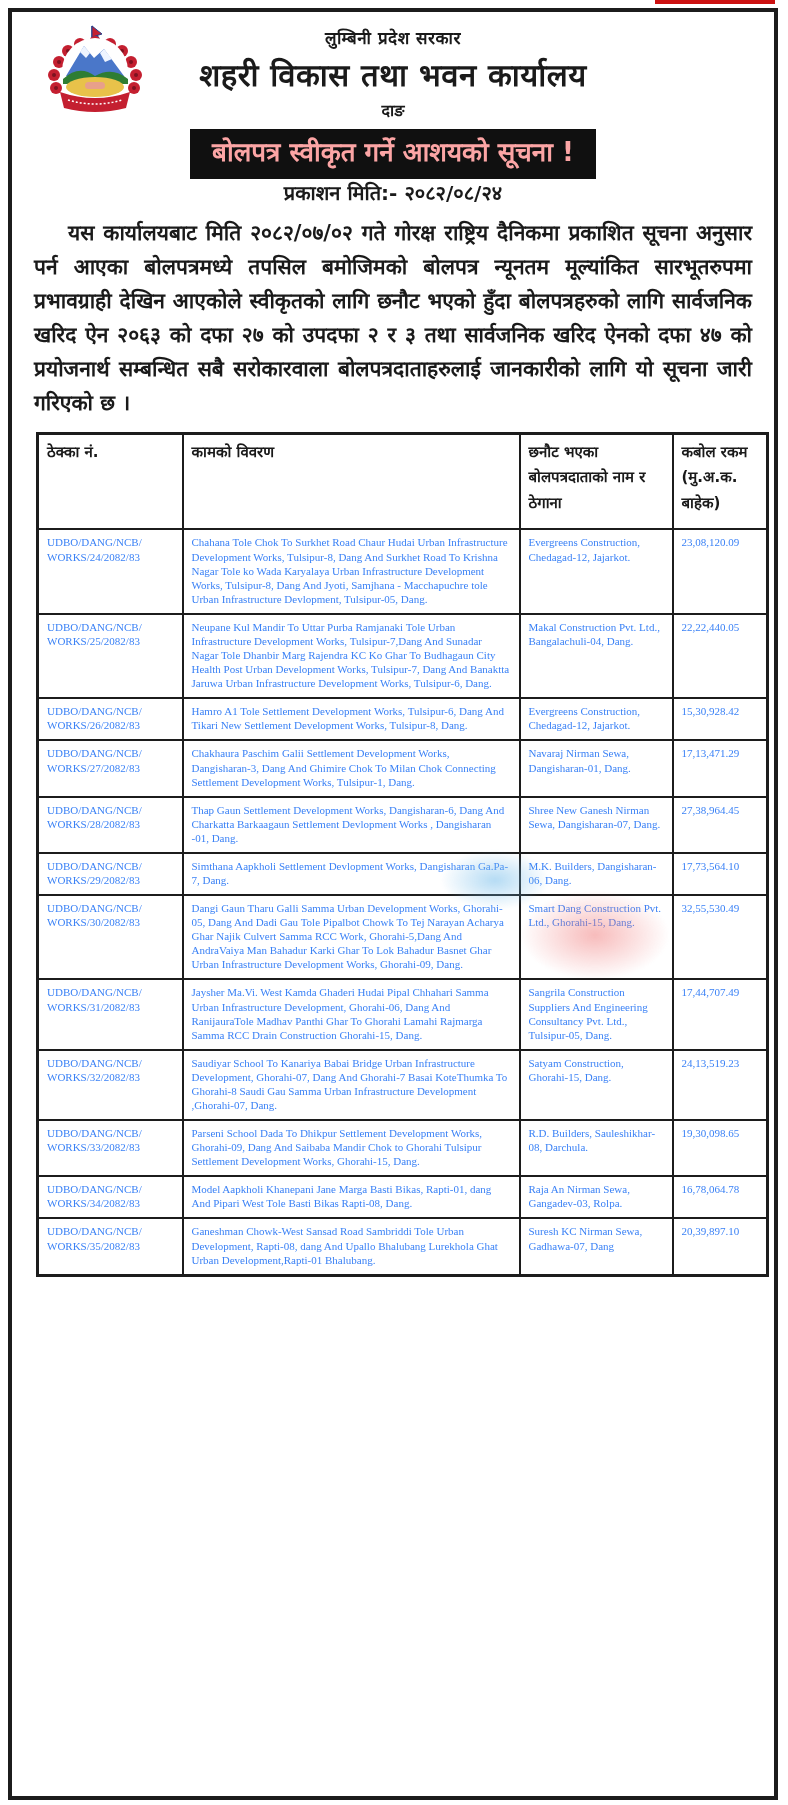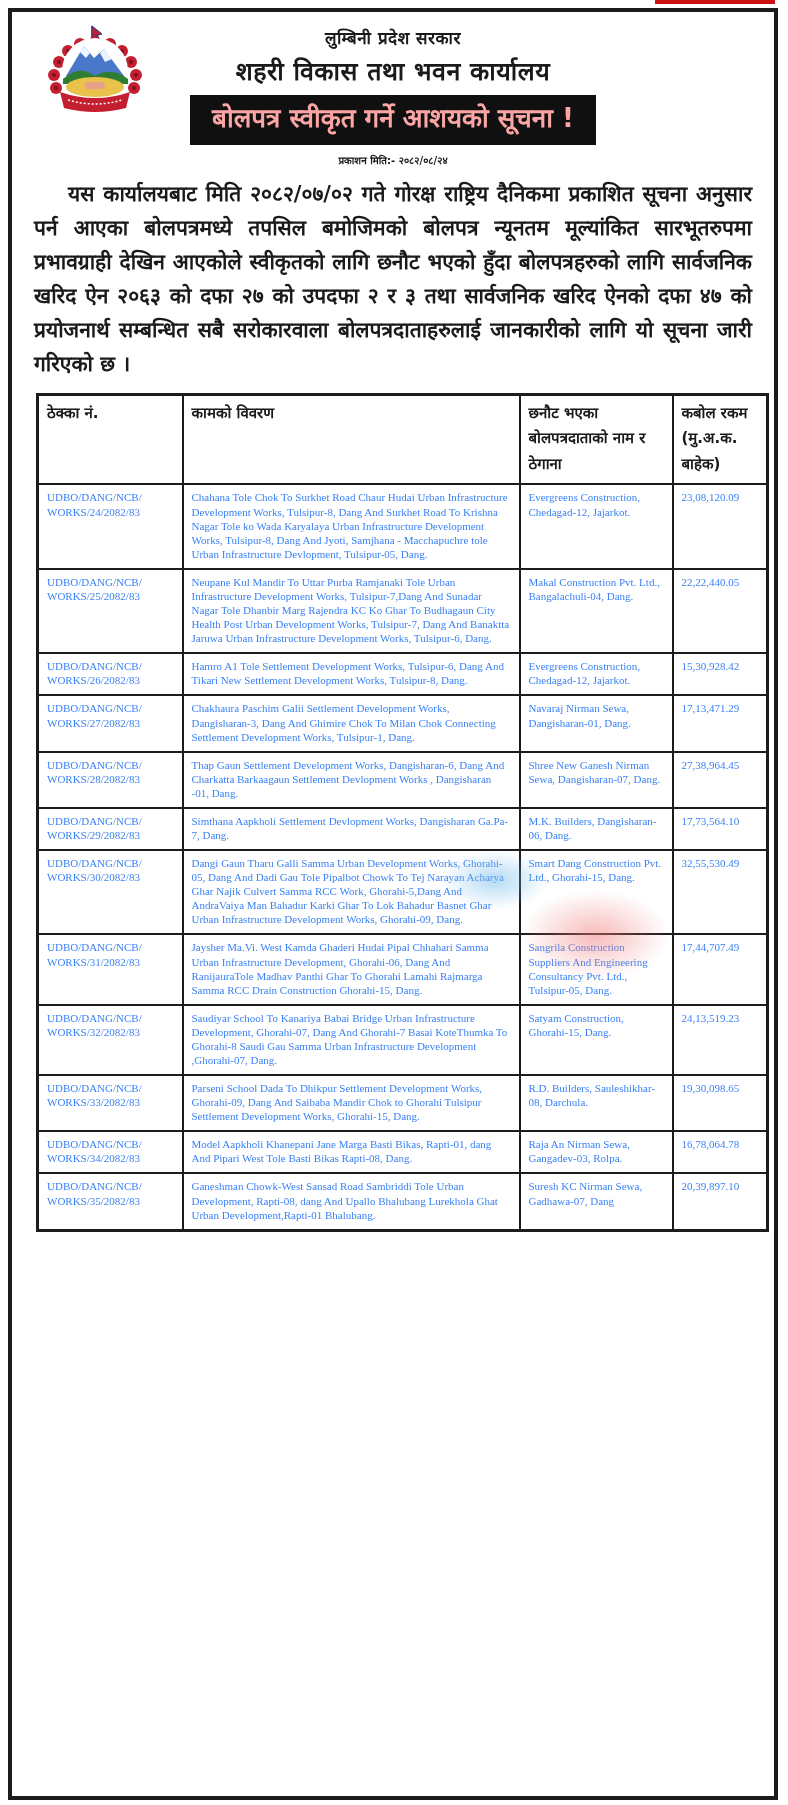--- a/index.html
+++ b/index.html
@@ -20,28 +20,28 @@
     background: #ffffff;
     padding: 10px 22px 8px 22px;
   }
   
   .header { position: relative; text-align: center; }
   .emblem {
     position: absolute; left: 10px; top: 2px; width: 102px; height: 112px;
   }
   .h-gov   { font-size: 17px; font-weight: bold; letter-spacing: .5px; padding-top: 4px; }
   .h-min   { font-size: 20px; font-weight: bold; margin-top: 4px; }
-  .h-office{ font-size: 25px; font-weight: bold; margin-top: 4px; letter-spacing: .5px; }
+  .h-office{ font-size: 31px; font-weight: bold; margin-top: 4px; letter-spacing: .5px; }
   .h-dist  { font-size: 16px; font-weight: bold; margin-top: 4px; }
   .notice-box {
     display: inline-block; background: #101010; color: #fca5a5;
     font-size: 26px; font-weight: bold; line-height: 1.15;
     padding: 9px 22px 11px 22px; margin-top: 8px;
   }
-  .pub-date { font-size: 10px; font-weight: bold; margin-top: 8px; }
+  .pub-date { font-size: 20px; font-weight: bold; margin-top: 0; }
   
   .intro {
     margin-top: 10px;
     font-size: 21px; font-weight: bold; line-height: 1.62;
     text-align: justify; text-indent: 34px;
   }
   
   table.tenders {
     margin-top: 12px; margin-left: 2px;
     border-collapse: collapse; table-layout: fixed;
@@ -49,21 +49,21 @@
     border: 3px solid #1c1c1c;
   }
   table.tenders th, table.tenders td {
     border: 2px solid #1c1c1c;
     vertical-align: top;
     padding: 5px 8px 7px 8px;
   }
   table.tenders th {
     text-align: left; font-size: 15px; font-weight: bold;
     font-family: "DejaVu Sans", sans-serif; line-height: 1.7;
-    padding-bottom: 6px;
+    padding-bottom: 12px;
   }
   table.tenders td {
     font-family: "Liberation Serif", "DejaVu Serif", serif;
     font-size: 11px; line-height: 1.28; color: #3b82f6;
   }
   col.c1 { width: 145px; } col.c2 { width: 337px; }
   col.c3 { width: 153px; } col.c4 { width: 95px; }
   td .mono-line { display: block; white-space: nowrap; }
   
   .watermark { position: absolute; pointer-events: none; filter: blur(1px); }
@@ -128,20 +128,21 @@
         <ellipse cx="51" cy="63" rx="29" ry="10" fill="#e8c24a"></ellipse>
 
         <rect x="41" y="58" width="20" height="7" rx="3.5" fill="#e8a08a"></rect>
 
         <path d="M16 68 Q51 80 86 68 L82 84 Q51 92 20 84 Z" fill="#c41f30"></path>
         <path d="M24 76 Q51 84 78 76" stroke="#ffffff" stroke-width="1.5" fill="none" stroke-dasharray="2 2"></path>
       </svg>
     </div>
     <div class="h-gov">लुम्बिनी प्रदेश सरकार</div>
     <div class="h-office">शहरी विकास तथा भवन कार्यालय</div>
+    <div class="h-dist">दाङ</div>
     <div>
       <div class="notice-box">बोलपत्र स्वीकृत गर्ने आशयको सूचना !</div>
     </div>
     <div class="pub-date">प्रकाशन मिति:- २०८२/०८/२४</div>
   </div>
 
   <p class="intro">यस कार्यालयबाट मिति २०८२/०७/०२ गते गोरक्ष राष्ट्रिय दैनिकमा प्रकाशित सूचना अनुसार पर्न आएका बोलपत्रमध्ये तपसिल बमोजिमको बोलपत्र न्यूनतम मूल्यांकित सारभूतरुपमा प्रभावग्राही देखिन आएकोले स्वीकृतको लागि छनौट भएको हुँदा बोलपत्रहरुको लागि सार्वजनिक खरिद ऐन २०६३ को दफा २७ को उपदफा २ र ३ तथा सार्वजनिक खरिद ऐनको दफा ४७ को प्रयोजनार्थ सम्बन्धित सबै सरोकारवाला बोलपत्रदाताहरुलाई जानकारीको लागि यो सूचना जारी गरिएको छ ।</p>
 
   <table class="tenders">
     <colgroup>

